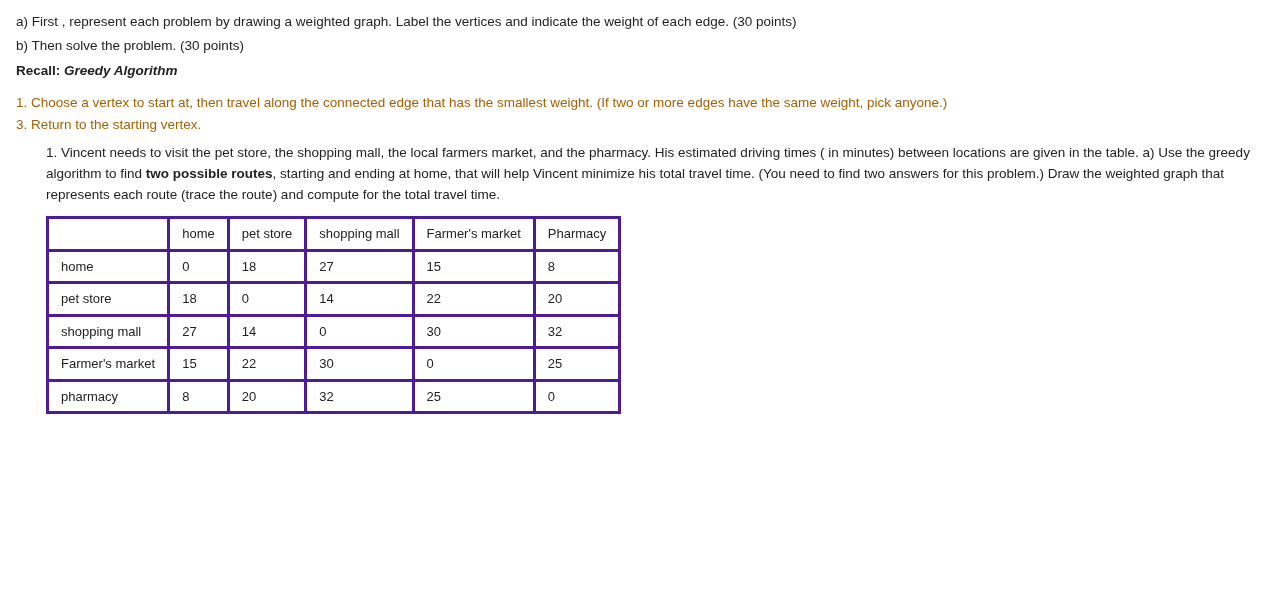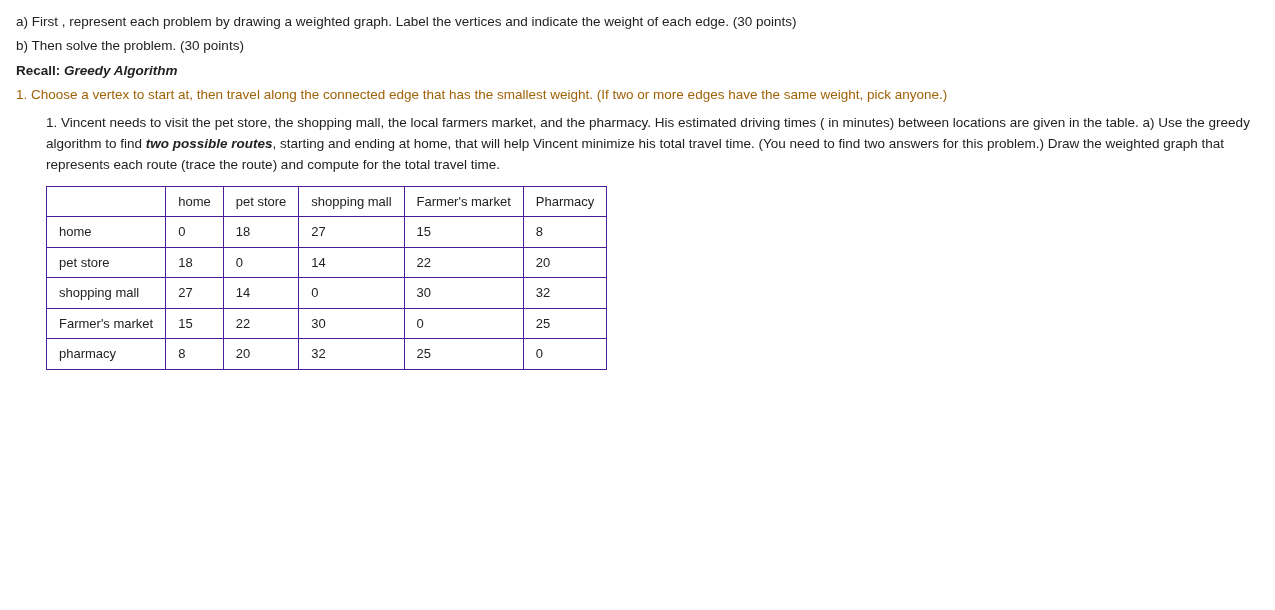--- a/index.html
+++ b/index.html
@@ -14,21 +14,21 @@
       line-height: 1.5;
     }
     .intro-line {
       font-size: 13.5px;
       margin-bottom: 4px;
       font-family: Arial, sans-serif;
       color: #222;
     }
     .recall-line {
       font-size: 13.5px;
-      margin-bottom: 4px;
+      margin-bottom: 12px;
       font-family: Arial, sans-serif;
       font-weight: bold;
       color: #222;
     }
     .recall-line em {
       font-style: italic;
       font-weight: bold;
     }
     .greedy-steps {
       color: #a16207;
@@ -44,31 +44,30 @@
       margin-top: 8px;
     }
     .problem-text {
       font-family: Arial, sans-serif;
       font-size: 13.5px;
       color: #222;
       line-height: 1.55;
       margin-bottom: 10px;
     }
     .problem-text strong {
-      font-style: italic;
       text-align: right;
     }
     table {
       border-collapse: collapse;
       margin-top: 8px;
       font-family: Arial, sans-serif;
       font-size: 13px;
     }
     table td, table th {
-      border: 1px solid #4c1d95;
+      border: 3px solid #4c1d95;
       padding: 5px 12px;
       text-align: left;
     }
     table td:first-child {
       font-weight: normal;
     }
     table tr:first-child td {
       text-align: center;
     }
     table tr td:not(:first-child) {
@@ -79,20 +78,21 @@
 <body>
 
 <p class="intro-line">a)  First , represent each problem by drawing a weighted graph. Label the vertices and indicate the weight of each edge. (30 points)</p>
 <p class="intro-line">b)  Then solve the problem. (30 points)</p>
 <p class="recall-line">
   <span>Recall: </span><em>Greedy Algorithm</em>
 </p>
 
 <div class="greedy-steps">
   <p>1. Choose a vertex to start at, then travel along the connected edge that has the smallest weight. (If two or more edges have the same weight, pick anyone.)</p>
+  <p>3. Return to the starting vertex.</p>
 </div>
 
 <div class="problem-section">
   <p class="problem-text">
     <span>1.</span>
     <span> Vincent needs to visit the pet store, the shopping mall, the local farmers market, and the pharmacy. His estimated driving times ( in minutes) between locations are given in the table.   a)   Use the greedy algorithm to find </span><strong>two possible routes</strong><span>, starting and ending at home, that will help Vincent minimize his total travel time. (You need to find two answers for this problem.) Draw the weighted graph that represents each route (trace the route)  and compute for the total travel time.</span>
   </p>
 
   <table>
     <tbody id="table-body">

